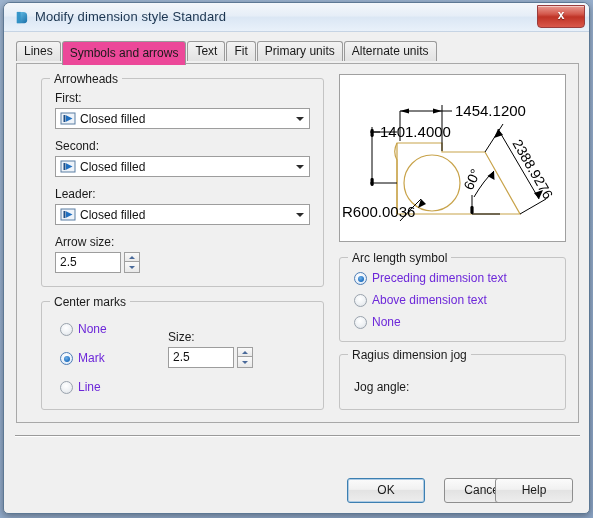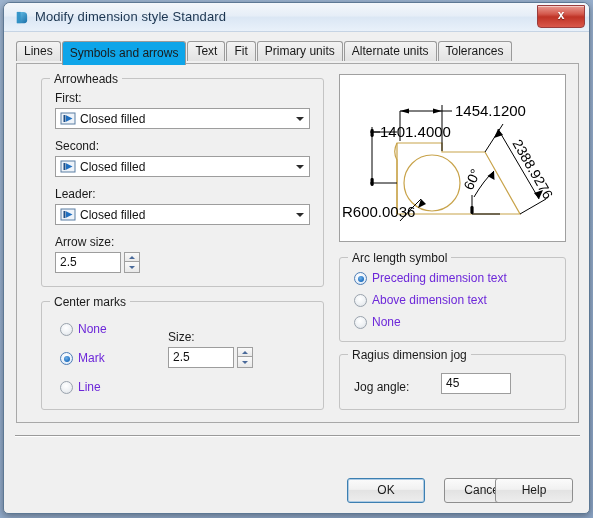--- a/index.html
+++ b/index.html
@@ -72,21 +72,21 @@
     background: linear-gradient(180deg,#f3f3f3 0%,#e2e2e2 100%);
     border: 1px solid #9a9a9a;
     border-bottom: none;
     border-radius: 3px 3px 0 0;
     color: #1a1a1a;
     cursor: pointer;
     white-space: nowrap;
   }
   .tab.active {
     height: 23px; line-height: 22px;
-    background: #0ea5e9;
+    background: #ec4899;
     border-color: #9a9a9a;
     font-size: 12px;
     position: relative;
     z-index: 3;
     margin-bottom: -1px;
   }
   
   .tabpage {
     position: absolute;
     left: 12px; top: 60px;
@@ -271,21 +271,20 @@
       </div>
     </div>
 
     <div class="tabstrip">
       <div class="tab"><span>Lines</span></div>
       <div class="tab active"><span>Symbols and arrows</span></div>
       <div class="tab"><span>Text</span></div>
       <div class="tab"><span>Fit</span></div>
       <div class="tab"><span>Primary units</span></div>
       <div class="tab"><span>Alternate units</span></div>
-      <div class="tab"><span>Tolerances</span></div>
     </div>
 
     <div class="tabpage">
 
       <div class="group" style="left:24px; top:14px; width:283px; height:209px;">
         <div class="legend">Arrowheads</div>
 
         <div class="lbl" style="left:13px; top:12px;">First:</div>
         <div class="combo" style="left:13px; top:29px; width:255px;">
           <svg class="arrowicon" viewBox="0 0 16 13">
@@ -419,21 +418,20 @@
         </div>
         <div class="radio" style="left:14px; top:57px;">
           <span class="dot"></span>
           <span>None</span>
         </div>
       </div>
 
       <div class="group" style="left:322px; top:290px; width:227px; height:56px;">
         <div class="legend">Ragius dimension jog</div>
         <div class="lbl" style="left:14px; top:25px;">Jog angle:</div>
-        <div class="txt" style="left:101px; top:18px; width:70px;">45</div>
       </div>
 
     </div>
 
     <div class="sep"></div>
     <div class="btn focus" style="left:343px; top:475px;">
       <span>OK</span>
     </div>
     <div class="btn" style="left:440px; top:475px;">
       <span>Cancel</span>

